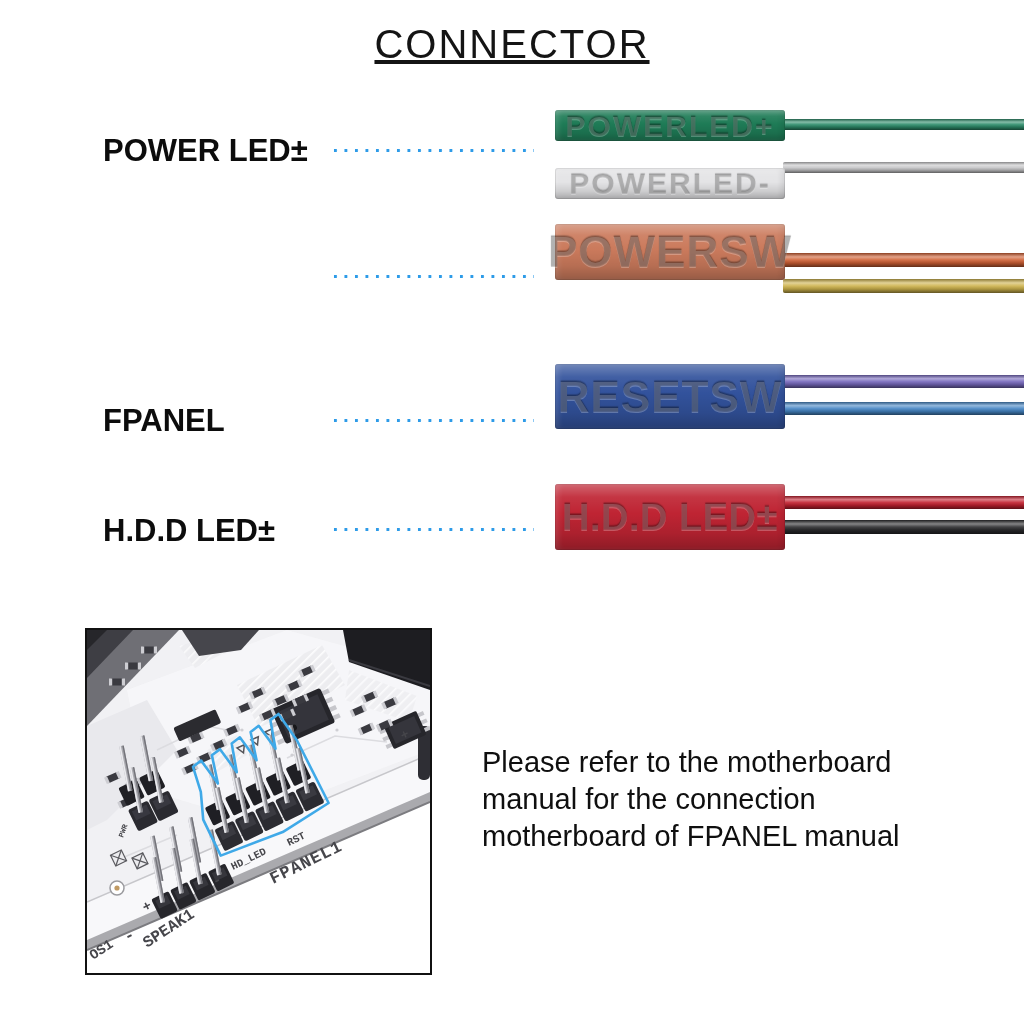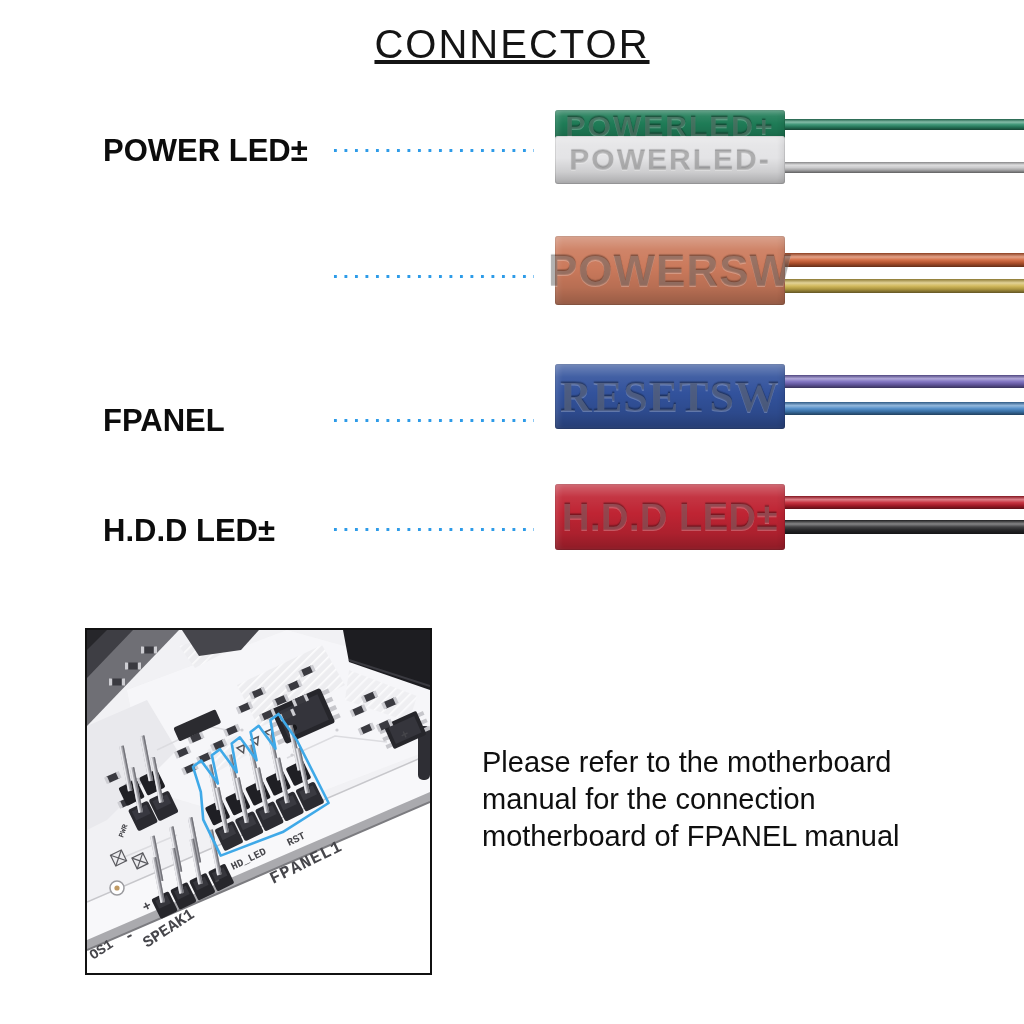--- a/index.html
+++ b/index.html
@@ -68,33 +68,33 @@
   <div class="dots" style="top: 148px; --dot: #2d9be8;"></div>
   <div class="dots" style="top: 274px; --dot: #2d9be8;"></div>
   <div class="dots" style="top: 418px; --dot: #2d9be8;"></div>
   <div class="dots" style="top: 527px; --dot: #2d9be8;"></div>
 
   <div class="wire" style="top: 119px; height: 11px; background-color: rgb(45, 140, 106);"></div>
   <div class="block" style="top: 110px; height: 31px; background-color: rgb(30, 123, 86);">
     <span class="emboss t-mini">POWERLED+</span>
   </div>
   <div class="wire" style="top: 162px; height: 11px; background-color: rgb(198, 198, 200);"></div>
-  <div class="block" style="top: 136px; height: 48px; background-color: rgb(228, 228, 230);">
+  <div class="block" style="top: 168px; height: 31px; background-color: rgb(228, 228, 230);">
     <span class="emboss t-mini" style="color:rgba(0,0,0,.13)">POWERLED-</span>
   </div>
 
   <div class="wire" style="top: 253px; height: 14px; background-color: rgb(207, 95, 51);"></div>
   <div class="wire" style="top: 279px; height: 14px; background-color: rgb(205, 178, 75);"></div>
-  <div class="block" style="top: 236px; height: 69px; background-color: rgb(203, 122, 92);">
+  <div class="block" style="top: 224px; height: 56px; background-color: rgb(203, 122, 92);">
     <span class="emboss t-big">POWERSW</span>
   </div>
 
   <div class="wire" style="top: 375px; height: 13px; background-color: rgb(118, 104, 188);"></div>
   <div class="wire" style="top: 402px; height: 13px; background-color: rgb(69, 133, 196);"></div>
-  <div class="block" style="top: 364px; height: 65px; background-color: rgb(50, 82, 156); font-family: Liberation Serif, serif;">
+  <div class="block" style="top: 364px; height: 65px; background-color: rgb(50, 82, 156);">
     <span class="emboss t-big">RESETSW</span>
   </div>
 
   <div class="wire" style="top: 496px; height: 13px; background-color: rgb(194, 32, 47);"></div>
   <div class="wire" style="top: 520px; height: 14px; background-color: rgb(44, 44, 46);"></div>
   <div class="block" style="top: 484px; height: 66px; background-color: rgb(191, 36, 51);">
     <span class="emboss t-big2">H.D.D LED±</span>
   </div>
 
   <div class="photo" style="border-color: rgb(17, 17, 17);">

